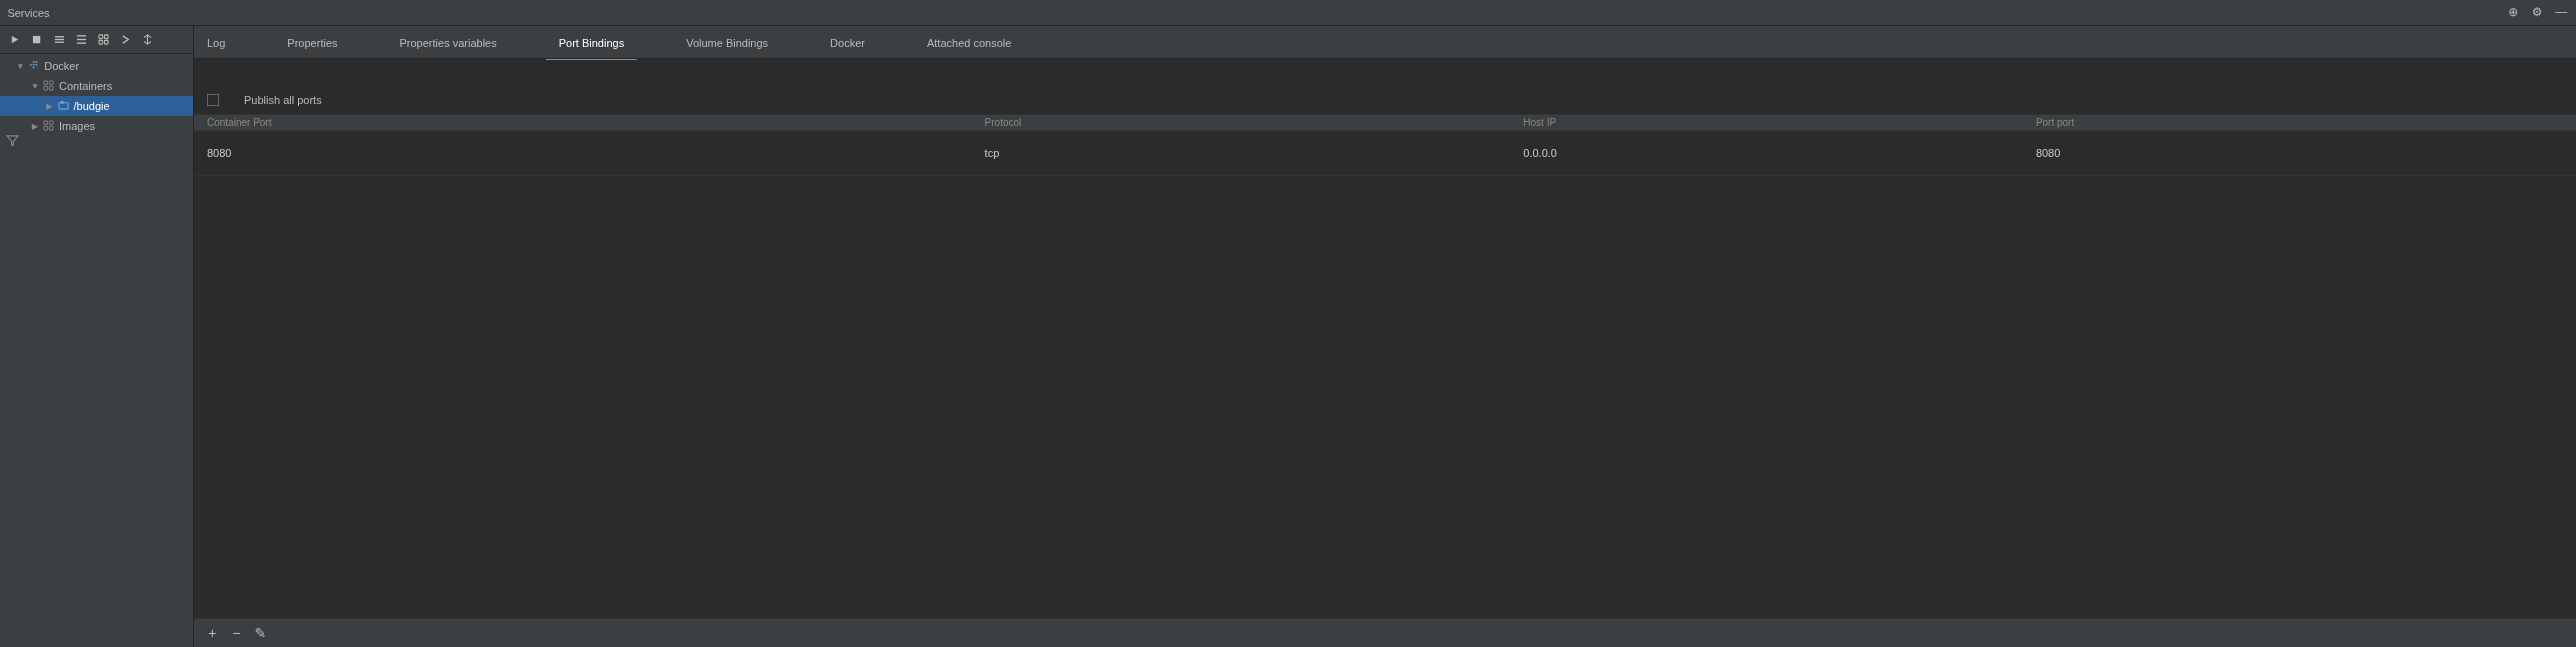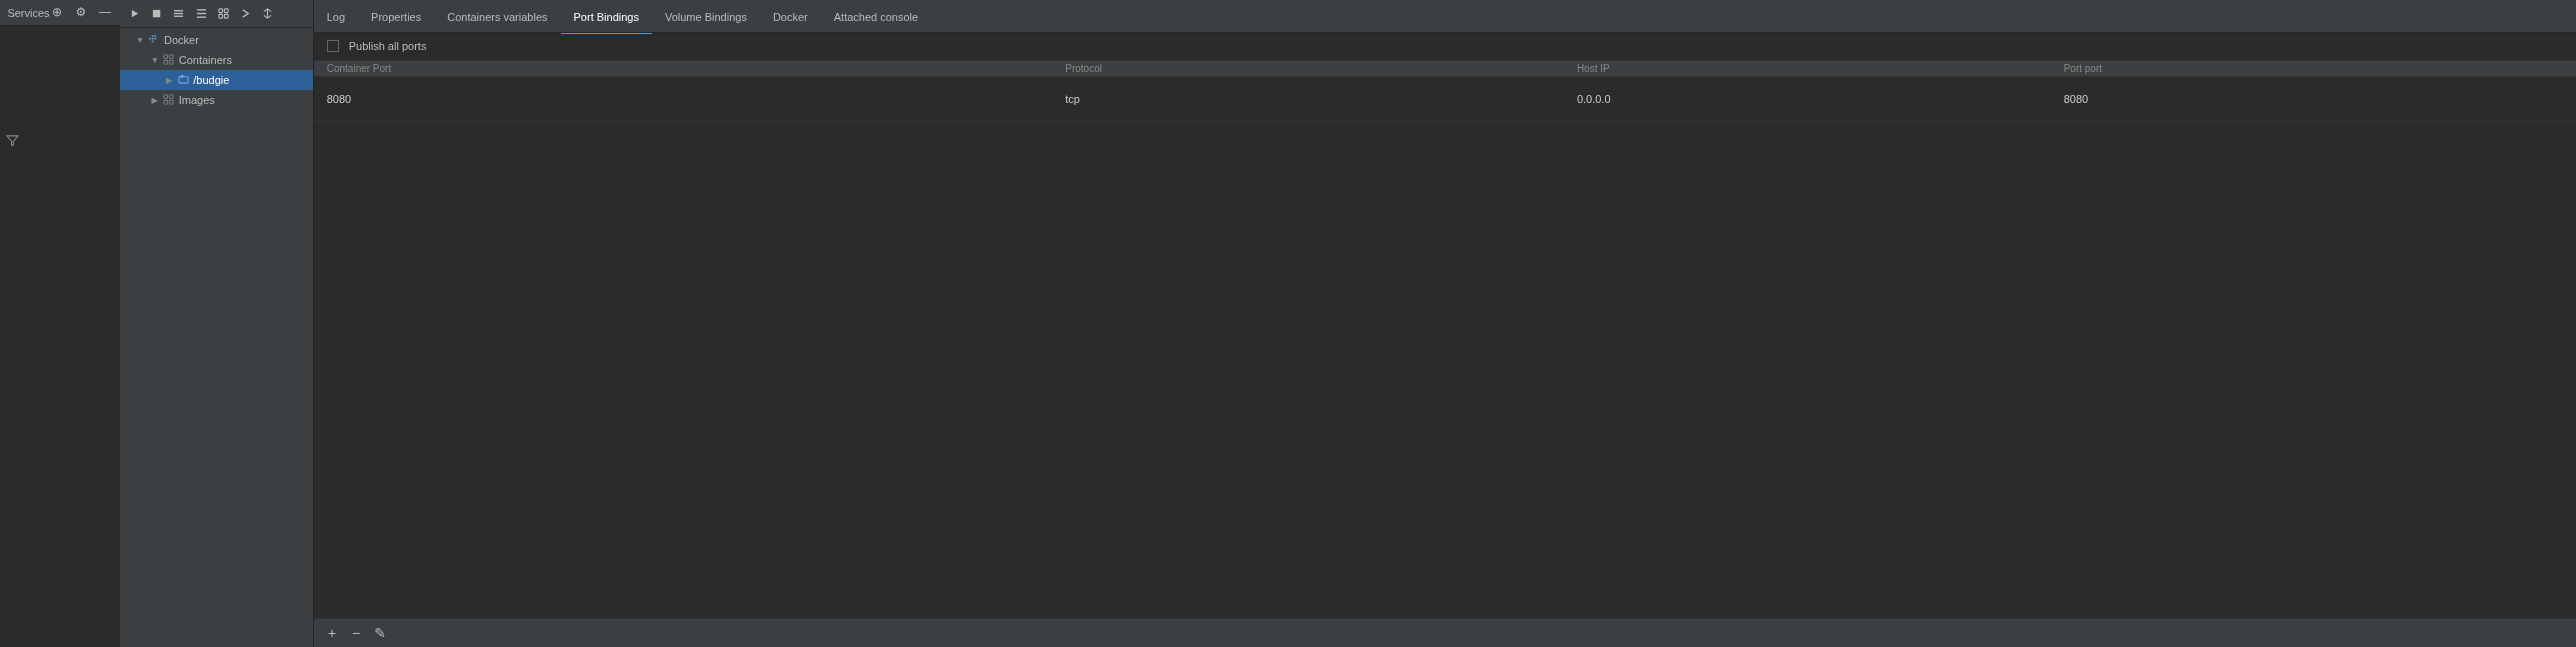--- a/index.html
+++ b/index.html
@@ -8,21 +8,21 @@
       background: #2b2b2b;
       color: #bbbbbb;
       font-family: "Segoe UI", Arial, sans-serif;
       font-size: 11px;
       height: 100vh;
       overflow: hidden;
     }
 
     .app-window {
       display: flex;
-      flex-direction: row;
+      flex-direction: column;
       width: 100%;
       height: 100%;
       justify-content: space-between;
     }
 
     
     .title-bar {
       display: flex;
       align-items: center;
       justify-content: space-between;
@@ -167,20 +167,21 @@
 
     
     .tabs-bar {
       display: flex;
       align-items: flex-end;
       background: #3c3f41;
       border-bottom: 1.8px solid #252525;
       padding: 0 0 0 0;
       height: 33px;
       flex-shrink: 0;
+      gap: 36px;
     }
 
     .tab {
       padding: 0 13px;
       height: 33px;
       display: flex;
       align-items: center;
       font-size: 11px;
       color: #bbbbbb;
       cursor: pointer;
@@ -200,23 +201,24 @@
       display: flex;
       flex-direction: column;
       overflow: hidden;
     }
 
     
     .publish-row {
       display: flex;
       align-items: center;
       padding: 7.4px 13px;
-      gap: 10px;
+      gap: 25px;
       border-bottom: 0.9px solid #333;
       flex-shrink: 0;
+      margin-top: 28px;
     }
 
     .checkbox {
       width: 12px;
       height: 12px;
       border: 0.9px solid #666;
       background: #2b2b2b;
       flex-shrink: 0;
     }
 
@@ -416,21 +418,21 @@
     <div class="right-panel">
 
       <div class="tabs-bar">
         <div class="tab">
           <span>Log</span>
         </div>
         <div class="tab">
           <span>Properties</span>
         </div>
         <div class="tab">
-          <span>Containers variables</span>
+          <span>Properties variables</span>
         </div>
         <div class="tab active">
           <span>Port Bindings</span>
         </div>
         <div class="tab">
           <span>Volume Bindings</span>
         </div>
         <div class="tab">
           <span>Docker</span>
         </div>

